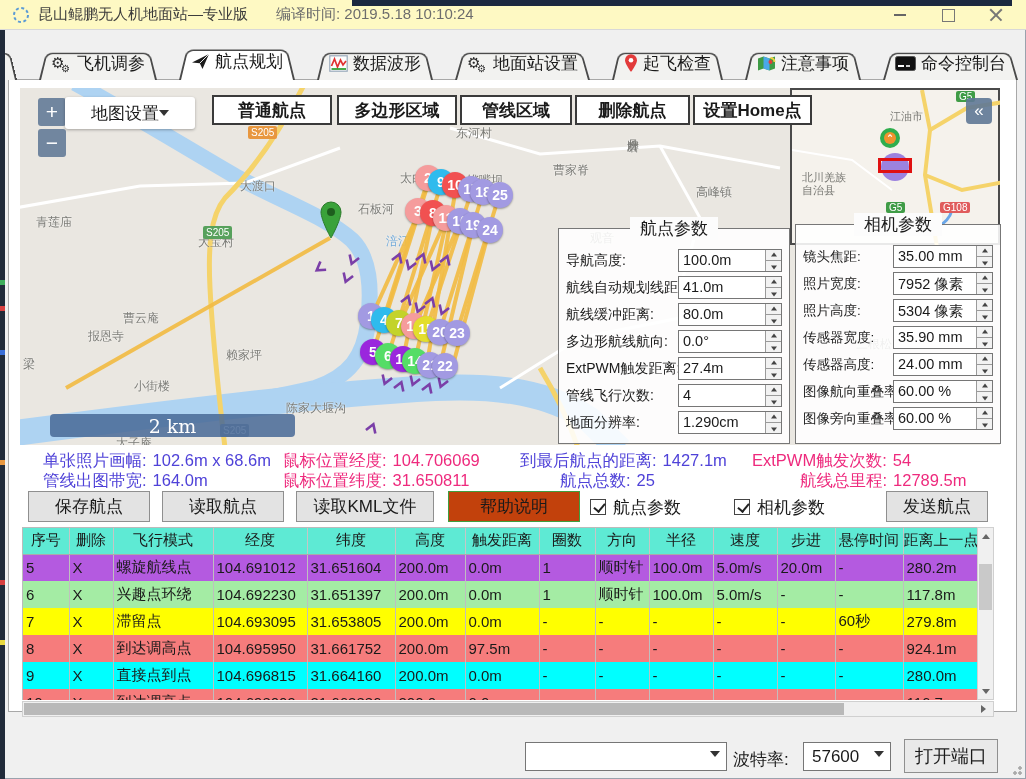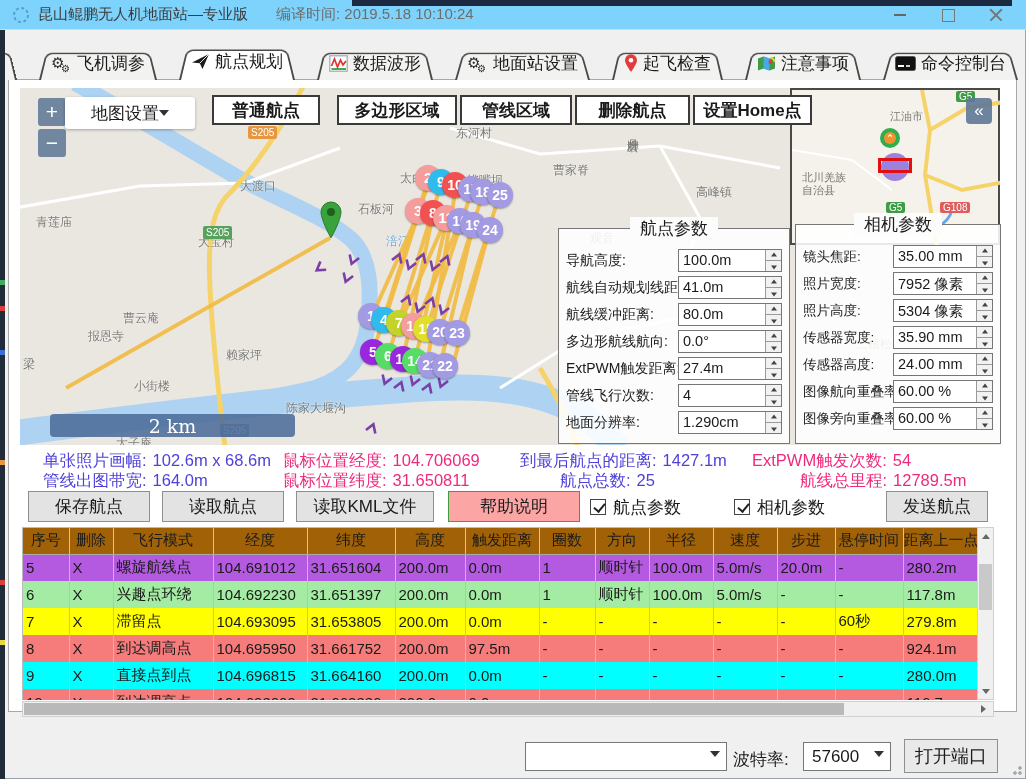--- a/index.html
+++ b/index.html
@@ -1,21 +1,21 @@
 <!DOCTYPE html>
 <html><head>
 <meta charset="utf-8">
 <style>
   * { margin:0; padding:0; box-sizing:border-box; }
   html,body { width:1026px; height:779px; overflow:hidden; }
   body { font-family:"Liberation Sans",sans-serif; background:#f0f0f0; position:relative; color:#1a1a1a; }
   .window { position:absolute; inset:0; box-shadow: inset 0 0 0 1px #9aa2ad; }
 
   
-  .titlebar { position:absolute; left:0; top:0; width:1026px; height:30px; background:#7dd3fc; border-bottom:1px solid #d8d8d8; display:flex; align-items:center; }
+  .titlebar { position:absolute; left:0; top:0; width:1026px; height:30px; background:#fef9c3; border-bottom:1px solid #d8d8d8; display:flex; align-items:center; }
   .topstrip { position:absolute; left:352px; top:0; width:660px; height:6px; background:#1c2940; z-index:5; }
   .app-icon { margin-left:12px; width:18px; height:18px; }
   .app-title { margin-left:8px; font-size:15px; color:#3c3c3c; }
   .build-time { margin-left:28px; font-size:15px; color:#6d6d6d; }
   .winctls { position:absolute; right:6px; top:0; height:30px; display:flex; }
   .winctl { width:48px; height:30px; display:flex; align-items:center; justify-content:center; }
   .ctl-min::after { content:""; width:12px; height:2px; background:#666; }
   .ctl-max::after { content:""; width:11px; height:11px; border:1.5px solid #777; }
   .ctl-close { position:relative; }
   .ctl-close::before,.ctl-close::after { content:""; position:absolute; width:16px; height:1.6px; background:#777; }
@@ -77,29 +77,29 @@
   .spin-btn::after { content:""; position:absolute; left:50%; top:50%; transform:translate(-50%,-50%); border:3.5px solid transparent; }
   .spin-up::after { border-bottom:4.5px solid #444; margin-top:-2.5px; }
   .spin-down::after { border-top:4.5px solid #444; margin-top:2.5px; }
 
   
   .status-item { position:absolute; font-size:16.5px; white-space:nowrap; z-index:3; }
   .status-item .sv { margin-left:6px; }
 
   
   .abtn { position:absolute; top:491px; height:31px; background:#e3e3e3; border:1px solid #8f8f8f; font-size:17px; display:flex; align-items:center; justify-content:center; z-index:3; }
-  .abtn.help { background:#fca5a5; border:1px solid #3f9e3f; }
+  .abtn.help { background:#c2410c; border:1px solid #3f9e3f; }
   .cbgroup { position:absolute; top:495px; height:24px; display:flex; align-items:center; gap:7px; font-size:17px; z-index:3; }
   .cbox { width:16px; height:16px; border:1px solid #444; background:#fff; position:relative; }
   .cbox::after { content:""; position:absolute; left:4.5px; top:1px; width:5px; height:9px; border:solid #222; border-width:0 2px 2px 0; transform:rotate(40deg); }
 
   
   .table-clip { position:absolute; left:22px; top:527px; width:955px; height:173px; overflow:hidden; border-top:1px solid #bbb; border-left:1px solid #bbb; z-index:3; background:#fff; }
   table { border-collapse:collapse; table-layout:fixed; width:955px; }
-  th { height:26px; font-size:15px; font-weight:400; background:#a16207; border-right:1px solid #c6c6c6; border-bottom:1px solid #aaa; white-space:nowrap; overflow:hidden; }
+  th { height:26px; font-size:15px; font-weight:400; background:#5eead4; border-right:1px solid #c6c6c6; border-bottom:1px solid #aaa; white-space:nowrap; overflow:hidden; }
   td { height:27px; font-size:15px; padding-left:3px; border-right:1px solid rgba(0,0,0,.25); white-space:nowrap; overflow:hidden; }
   .vscroll { position:absolute; left:977px; top:527px; width:17px; height:173px; background:#f0f0f0; border:1px solid #d0d0d0; z-index:3; }
   .sarrow { position:absolute; left:0; width:15px; height:16px; display:flex; align-items:center; justify-content:center; }
   .sarrow::after { content:""; border:4px solid transparent; }
   .sarrow.up::after { border-bottom:5px solid #666; margin-top:-4px; }
   .sarrow.down::after { border-top:5px solid #666; margin-top:4px; }
   .vthumb { position:absolute; left:1px; top:36px; width:13px; height:46px; background:#c9c9c9; }
   .hscroll { position:absolute; left:22px; top:701px; width:972px; height:16px; background:#f0f0f0; border:1px solid #d0d0d0; z-index:3; }
   .hthumb { position:absolute; left:1px; top:1px; width:820px; height:12px; background:#b9b9b9; }
   .harrow { position:absolute; right:2px; top:0; width:15px; height:14px; display:flex; align-items:center; justify-content:center; }
@@ -327,21 +327,21 @@
 
     <div class="zoombtns">
       <div class="zoombtn">+</div>
       <div class="zoombtn">−</div>
     </div>
     <div class="map-settings">
       <span>地图设置</span>
       <span class="caret-down"></span>
     </div>
     <div class="map-toolbar" id="map-toolbar">
-        <div class="map-btn" style="left: 192px; width: 108px;">普通航点</div>
+        <div class="map-btn" style="left: 192px; width: 120px;">普通航点</div>
         <div class="map-btn" style="left: 317px; width: 120px;">多边形区域</div>
         <div class="map-btn" style="left: 440px; width: 112px;">管线区域</div>
         <div class="map-btn" style="left: 555px; width: 115px;">删除航点</div>
         <div class="map-btn" style="left: 673px; width: 119px;">设置Home点</div>
       </div>
     <div class="scalebar">2 km</div>
 
     <div class="minimap">
       <svg width="210" height="157">
         <path d="M130,0 L138,40 L133,85 L145,157" stroke="#f5d36a" stroke-width="4" fill="none"></path>

